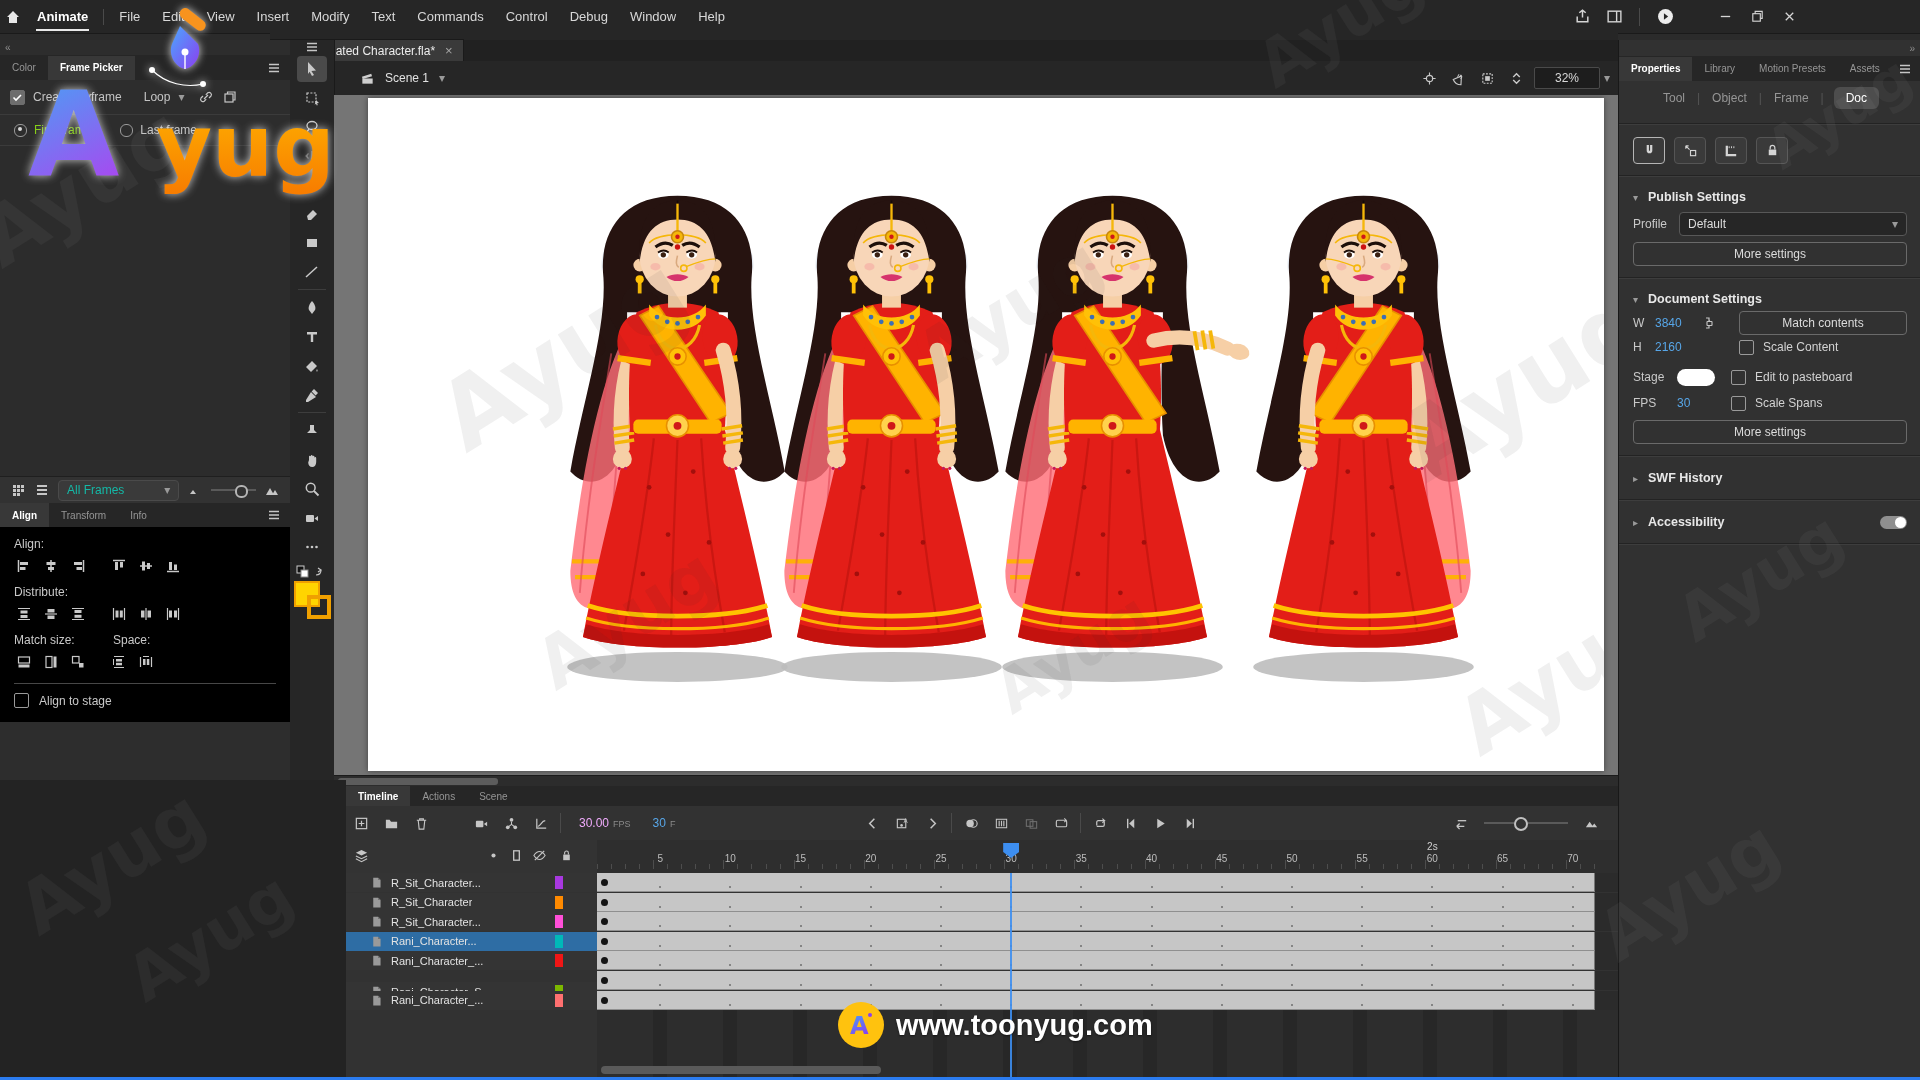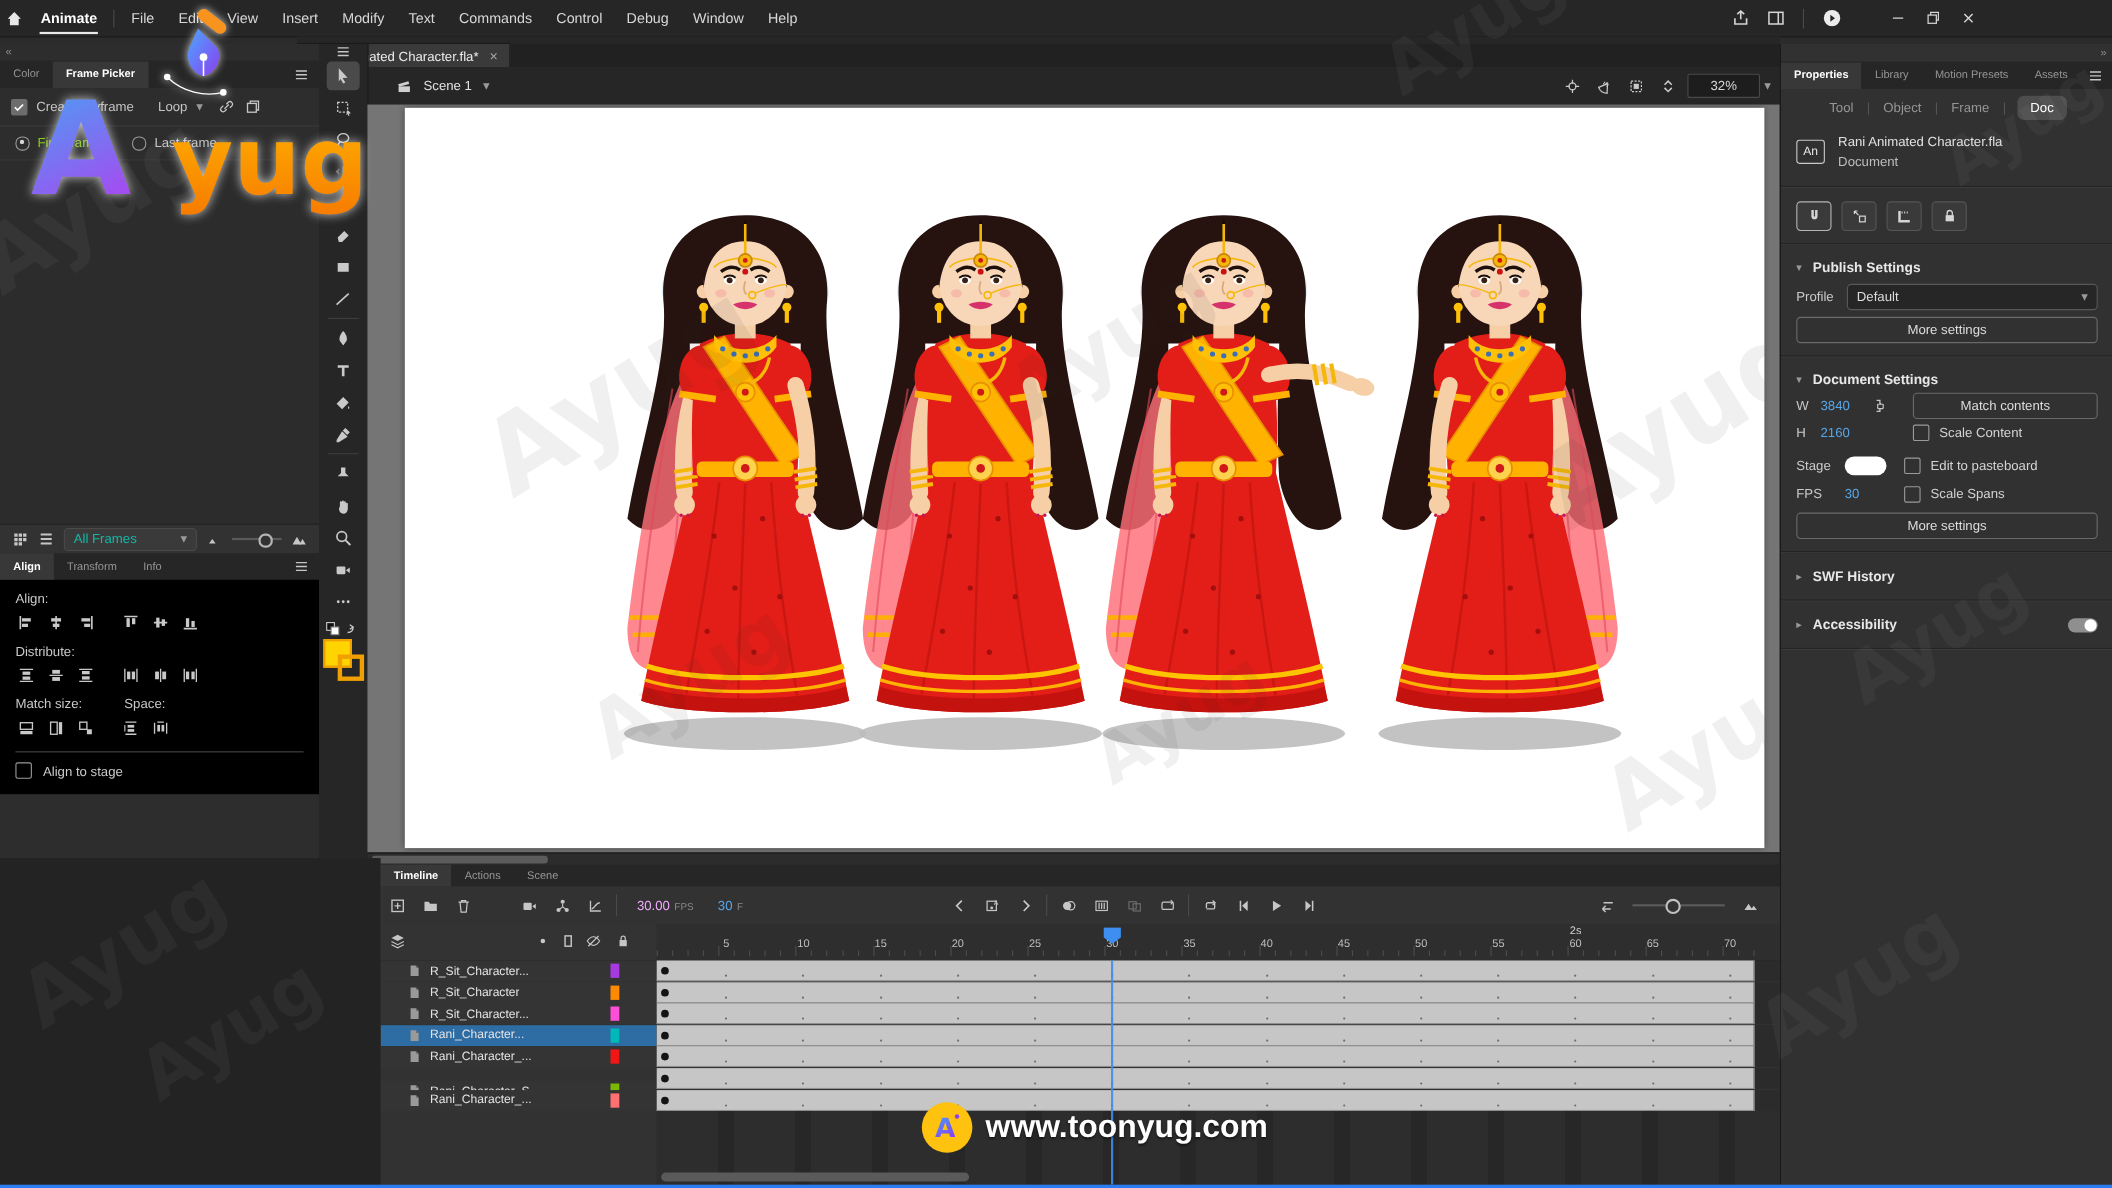--- a/index.html
+++ b/index.html
@@ -877,27 +877,20 @@
     </div>
     <div class="row" style="height:34px;justify-content:center;gap:0;" id="rp-subtabs">
         <span style="color: rgb(150, 150, 150); padding: 4px 2px;">Tool</span>
         <span style="color: rgb(85, 85, 85); margin: 0px 10px;">|</span>
         <span style="color: rgb(150, 150, 150); padding: 4px 2px;">Object</span>
         <span style="color: rgb(85, 85, 85); margin: 0px 10px;">|</span>
         <span style="color: rgb(150, 150, 150); padding: 4px 2px;">Frame</span>
         <span style="color: rgb(85, 85, 85); margin: 0px 10px;">|</span>
         <span style="background: rgb(77, 77, 77); border-radius: 6px; padding: 4px 12px; color: rgb(255, 255, 255);">Doc</span>
       </div>
-    <div class="rp-row" style="gap:12px;height:46px;">
-      <span style="width:24px;height:20px;border:1px solid #c9c9c9;border-radius:3px;color:#e8e8e8;font-size:11px;display:flex;align-items:center;justify-content:center;">An</span>
-      <div>
-        <div style="color:#e0e0e0;margin-bottom:4px;">Rani Animated Character.fla</div>
-        <div style="color:#bdbdbd;">Document</div>
-      </div>
-    </div>
     <div class="sec-div"></div>
     <div class="rp-row" id="snap-row" style="height:34px;">
         <div class="snap-btn on">
           <svg width="15" height="15" viewBox="0 0 16 16">
             <path d="M5 2v6a3 3 0 006 0V2h-2.4v6a.8.8 0 01-1.2 0V2z" fill="#d5d5d5"></path>
             <path d="M5 2h2.4M8.6 2H11" stroke="#fff" stroke-width="0"></path>
           </svg>
         </div>
         <div class="snap-btn">
           <svg width="15" height="15" viewBox="0 0 16 16">

